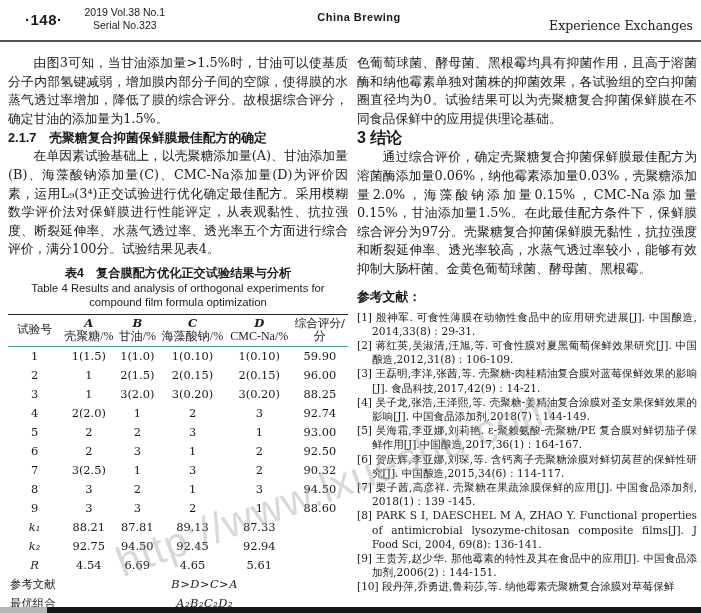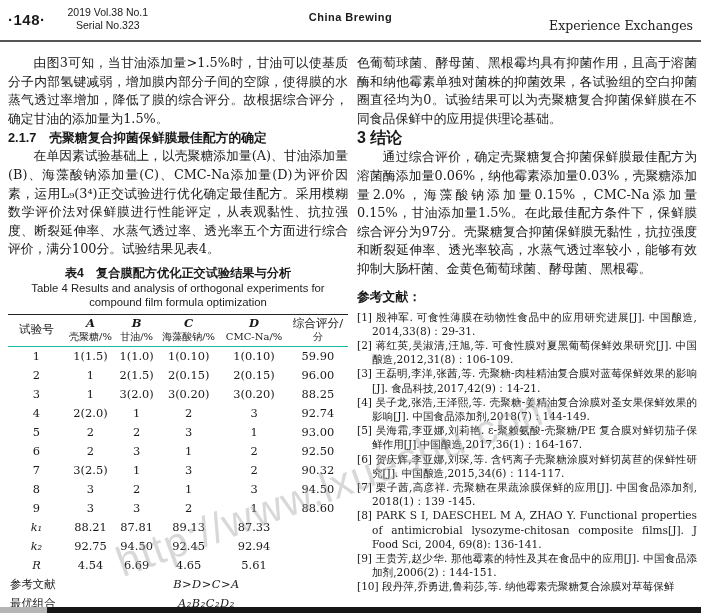--- a/index.html
+++ b/index.html
@@ -9,21 +9,21 @@
     background:#ffffff;
     color:#1a1a1a;
     font-family:"DejaVu Serif","Liberation Serif",serif;
     overflow:hidden;
   }
   .page { position:relative; width:701px; height:613px; }
 
   
   .pg-header {
     display:flex; align-items:flex-start;
-    padding:6px 8px 0 8px; height:38px;
+    padding:6px 8px 0 8px; height:38px;margin-left:17px;
   }
   .h-left { display:flex; align-items:center; width:190px; }
   .pageno { font-family:"Liberation Sans",sans-serif; font-size:15px; font-weight:bold; letter-spacing:0.5px; }
   .issue  { margin-left:22px; font-family:"Liberation Sans",sans-serif; font-size:10.5px; line-height:13px; text-align:center; }
   .h-center { flex:1; text-align:center; font-family:"Liberation Sans",sans-serif; font-size:11px; font-weight:600; padding-top:5px; letter-spacing:0.5px; }
   .h-right { width:190px; text-align:right; font-family:"DejaVu Serif",serif; font-size:12.5px; padding-top:12px; }
   .head-rule { height:2px; background:#555; margin:2px 0 0 0; }
 
   
   .columns { position:relative; z-index:1; display:flex; gap:9px; padding:12px 4px 0 8px; }
@@ -54,21 +54,21 @@
   table.otable {
     width:100%; margin-top:4px; border-collapse:collapse;
     border-top:1.6px solid #222; border-bottom:1.6px solid #222;
     font-size:11.4px;
   }
   table.otable th, table.otable td { text-align:center; padding:1px 0; font-weight:normal; }
   table.otable thead th { border-bottom:1px solid #14b8a6; padding:2px 0 3px 0; vertical-align:top; }
   table.otable thead th.single { vertical-align:middle; }
   .hl1 { font-size:11.6px; line-height:13px; }
   .hl1.it { font-style:italic; font-weight:bold; font-family:"DejaVu Serif",serif; }
-  .hl2 { font-size:10px; line-height:13px; }
+  .hl2 { font-size:12px; line-height:13px;font-family:Liberation Serif, serif; }
   table.otable tbody td { height:17px; line-height:17px; }
   td.it, .it { font-style:italic; }
   td.sumlabel { text-align:left !important; padding-left:2px !important; }
   td.sumval { font-style:italic; letter-spacing:0.5px; }
 
   
   .refs-heading {
     margin:10px 0 4px 0; font-weight:bold; font-size:12.8px;
     font-family:"Liberation Sans","DejaVu Sans",sans-serif;
   }

